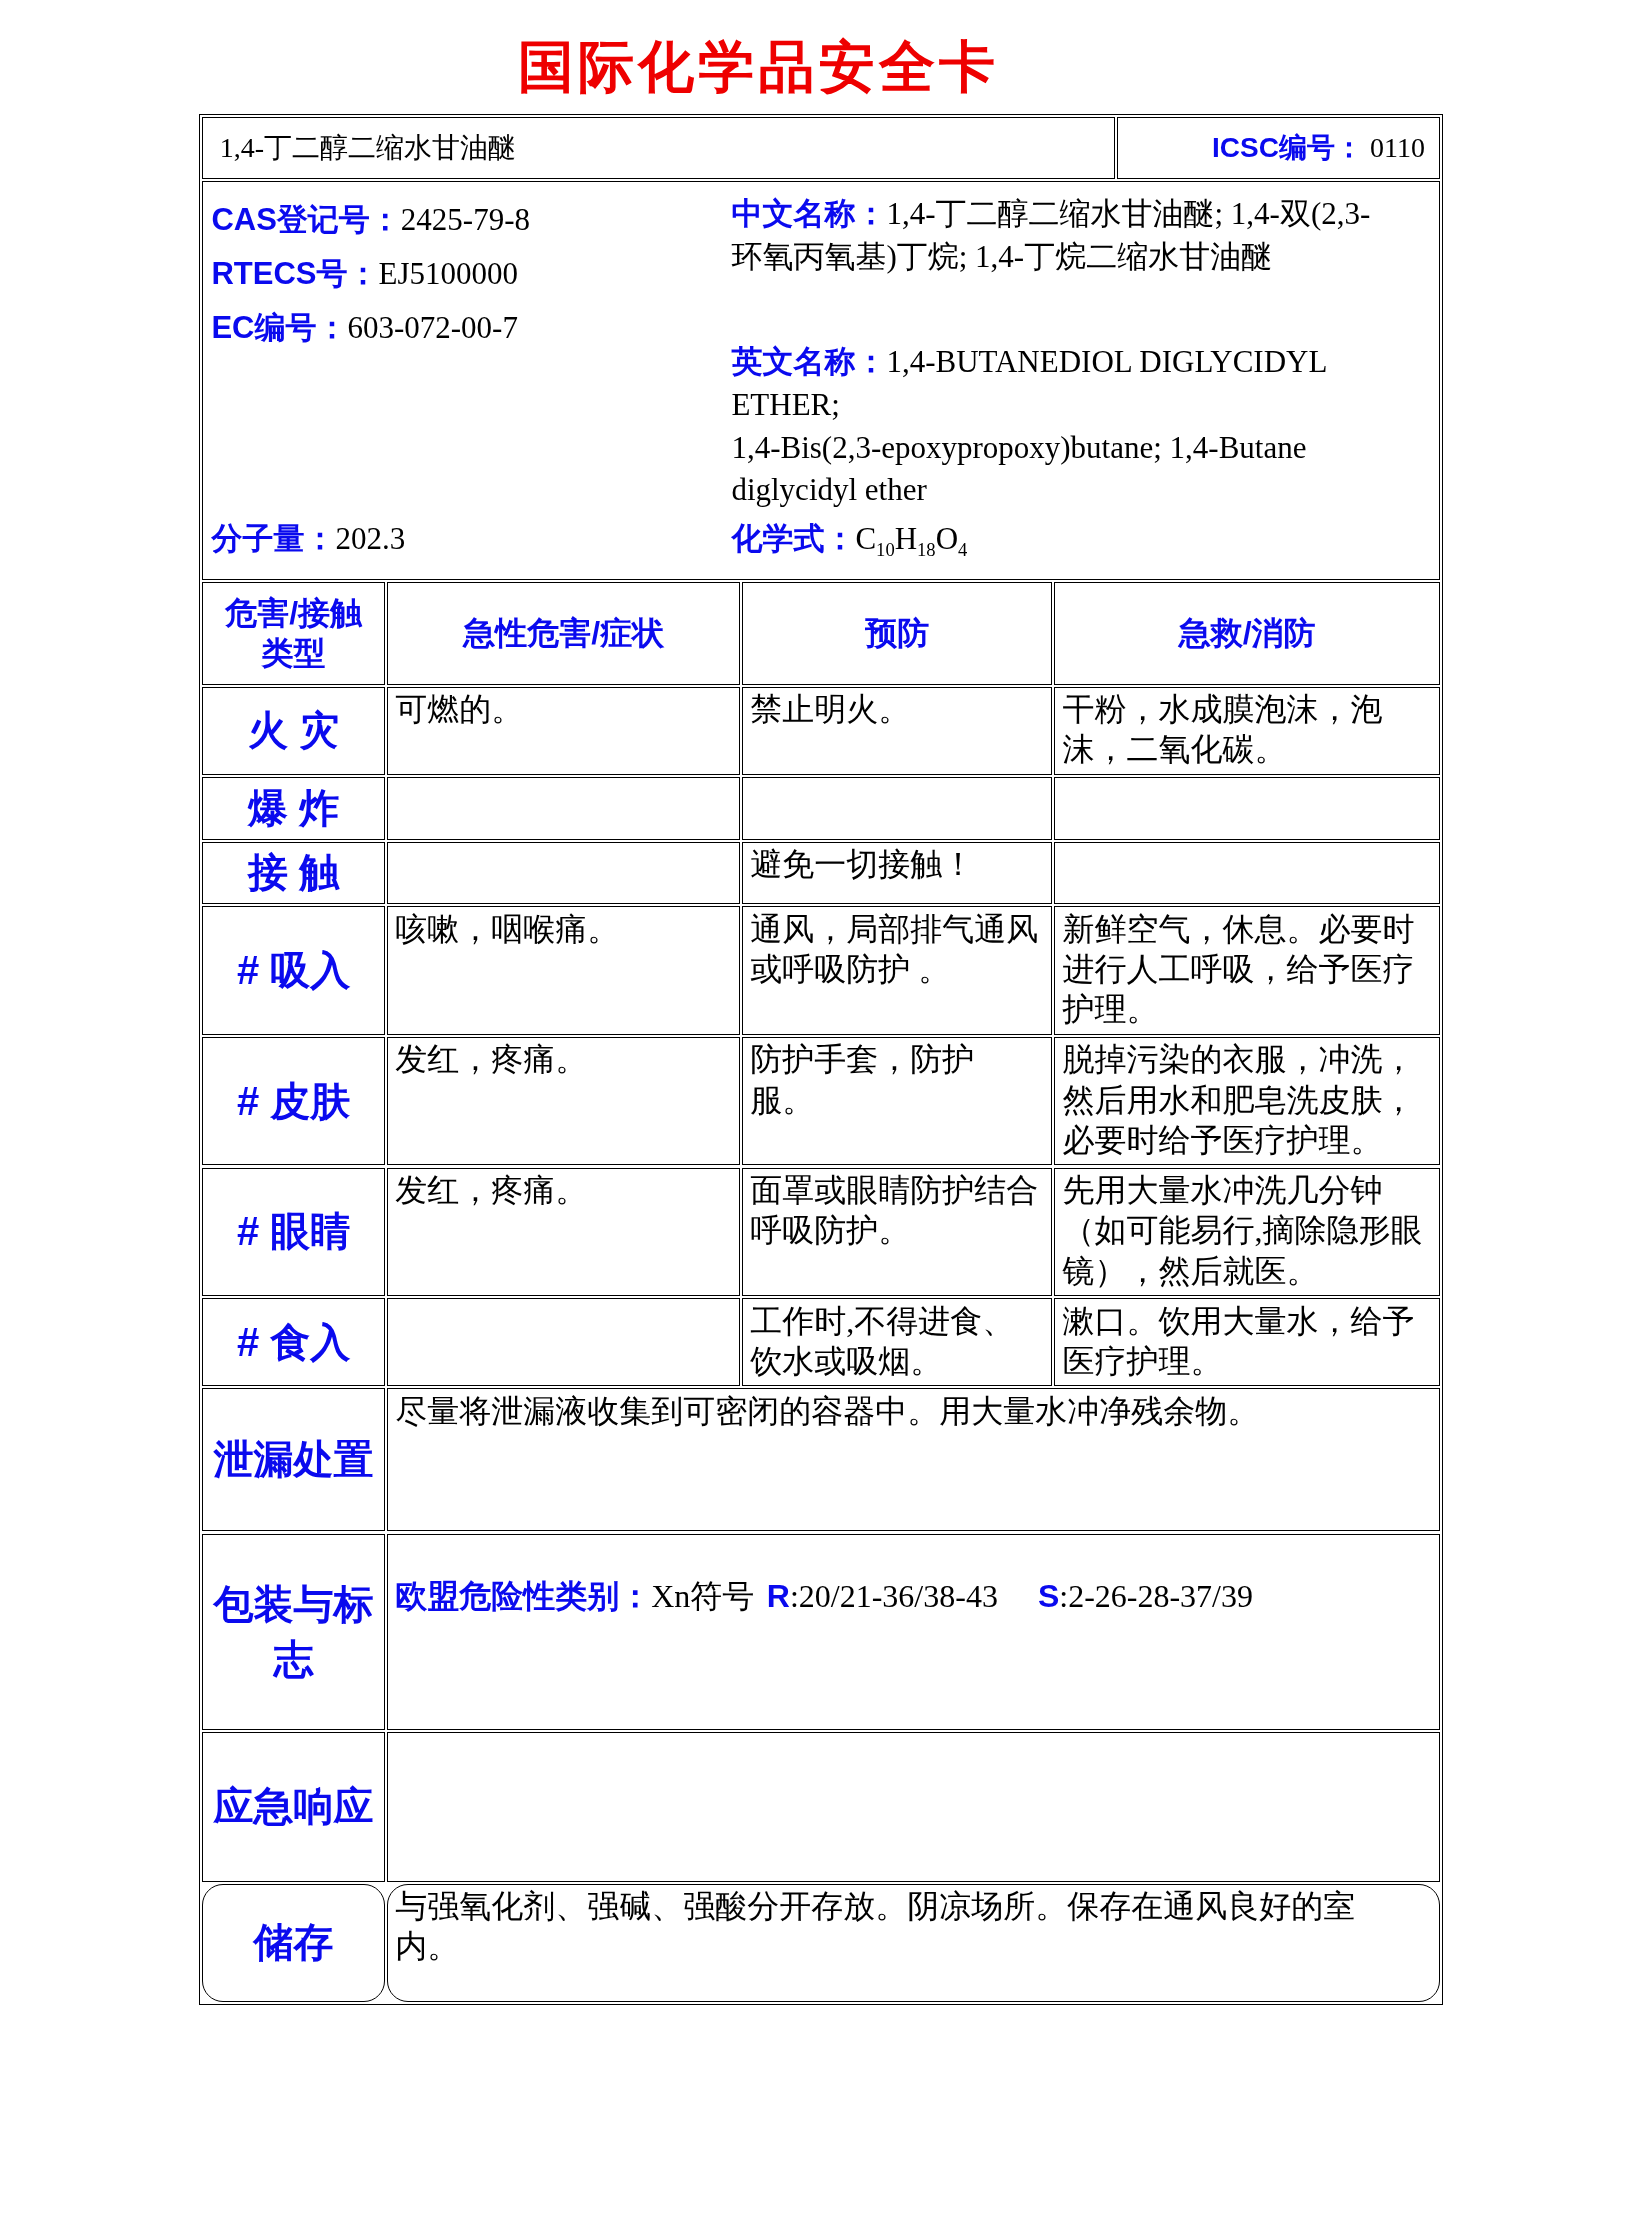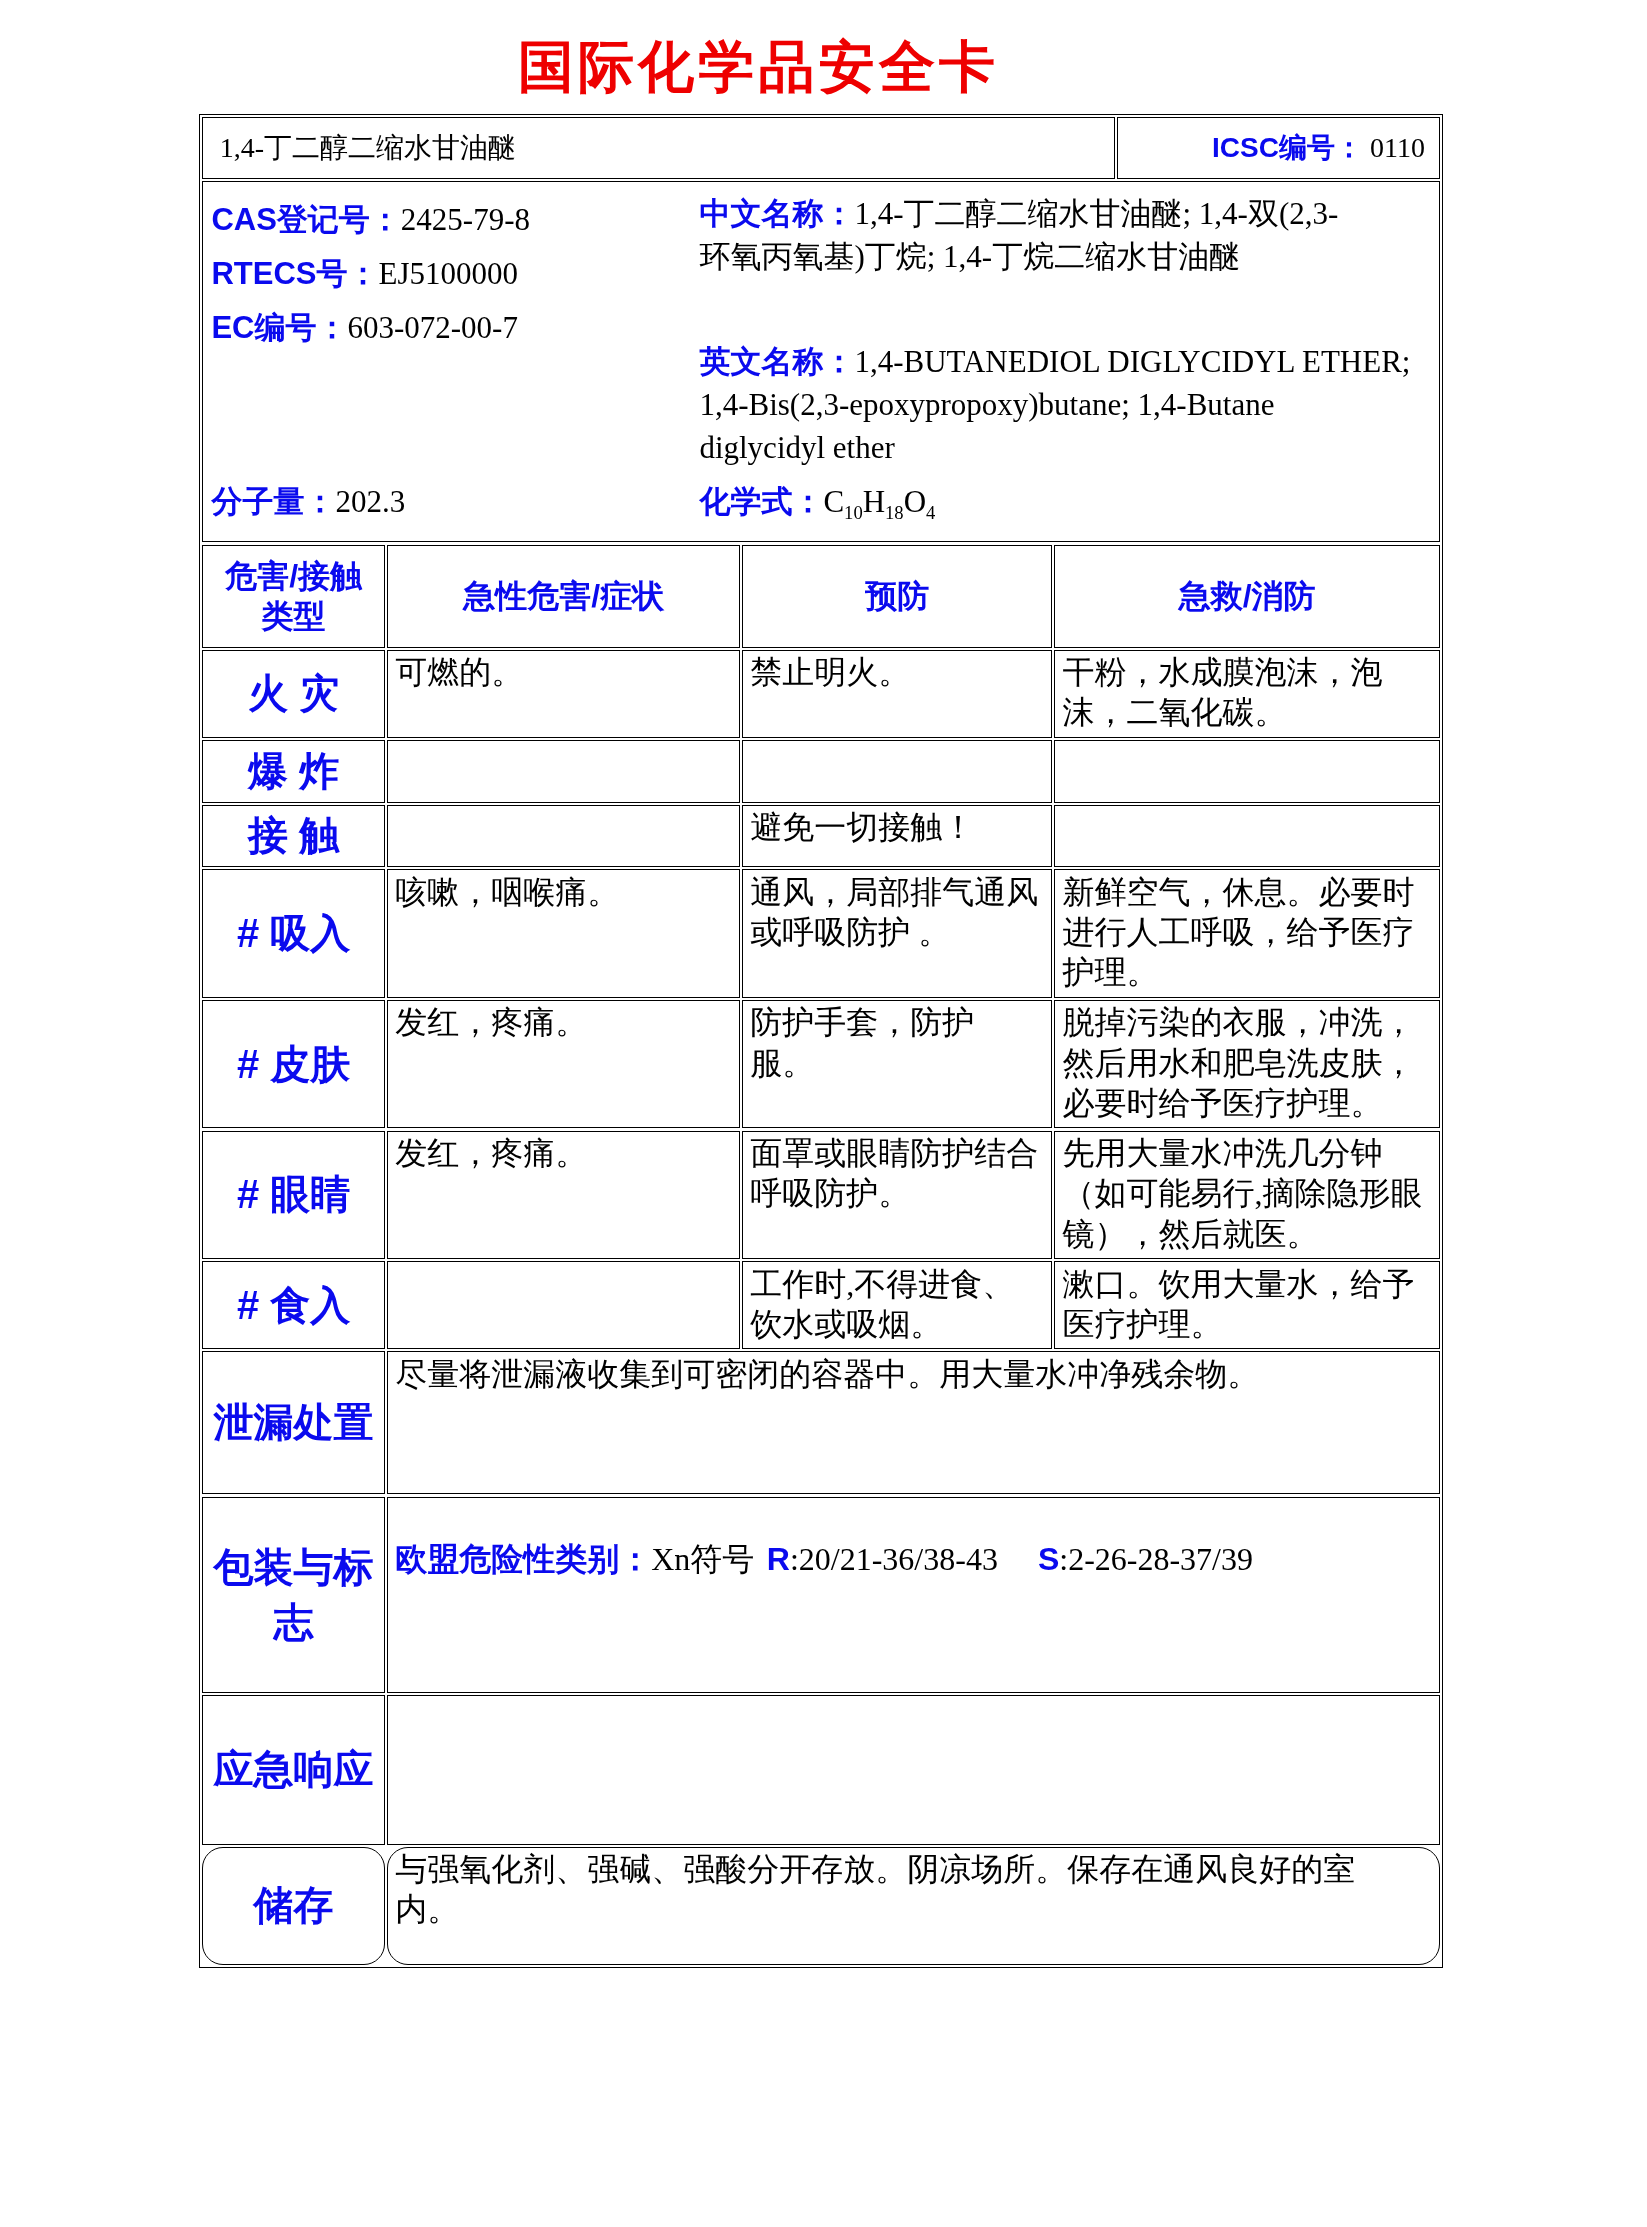--- a/index.html
+++ b/index.html
@@ -91,21 +91,21 @@
     display:flex;
     padding:11px 12.5px 12.5px 8.3px;
     font-size:31px;
   }
   .info-left{
     flex:0 0 448px;
     display:flex;flex-direction:column;
   }
   .info-right{
     flex:1 1 auto;
-    display:flex;flex-direction:column;
+    display:flex;flex-direction:column;margin-left:32px;
   }
   .iline{line-height:1.74;}
   .iline .blab{font-size:31px;}
   .mw{margin-top:auto;}
   .formula{margin-top:auto;}
   .namepara{line-height:1.38;}
   .namepara.en{margin-top:62px;}
   .prelines{white-space:pre-line;}
   sub{font-size:0.6em;line-height:0;}
   

